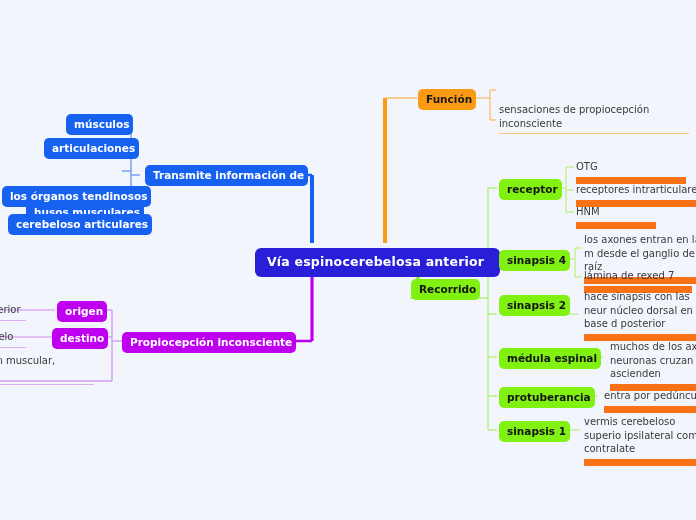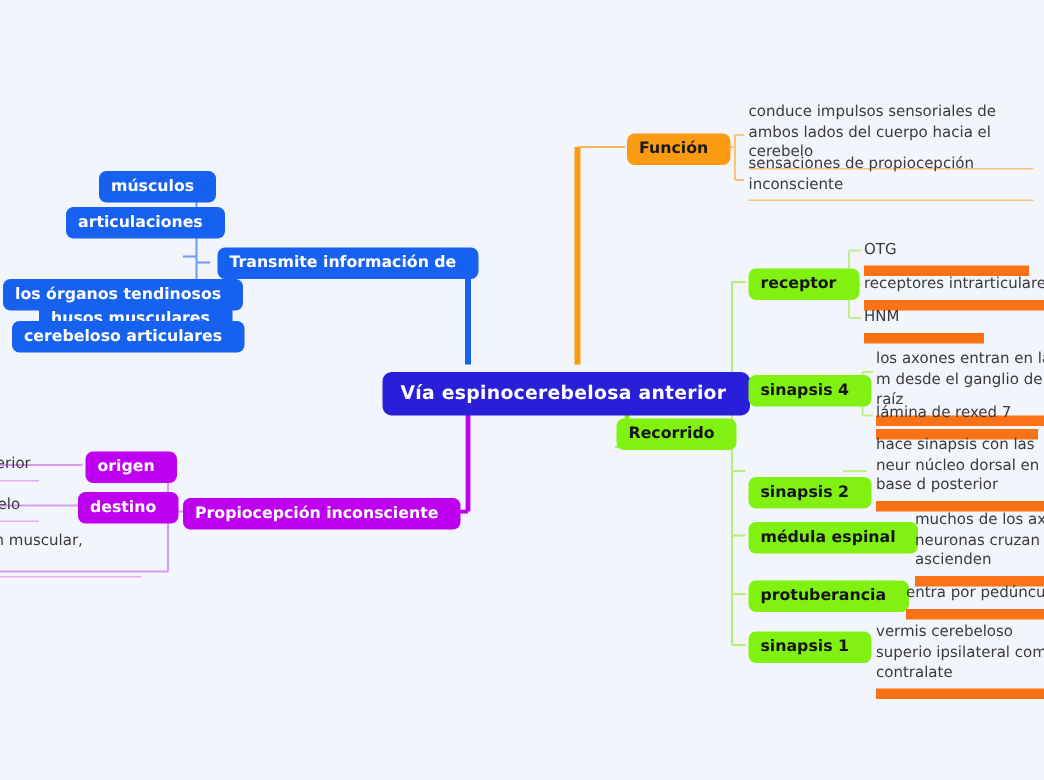--- a/index.html
+++ b/index.html
@@ -44,21 +44,21 @@
     font-size: 12.5px;
     border-radius: 6px;
     padding: 7px 16px 8px 12px;
     letter-spacing: .2px;
   }
   
   .box {
     border-radius: 5px;
     font-weight: bold;
     font-size: 10.5px;
-    padding: 4px 15px 5px 8px;
+    padding: 4px 4px 5px 8px;
   }
   .box.blue   { background: #1661f0; color: #ffffff; }
   .box.purple { background: #bf00f0; color: #ffffff; }
   .box.orange { background: #fb9a13; color: #1a1a1a; }
   .box.green  { background: #81f112; color: #141414; }
 
   
   .leaf {
     font-size: 10px;
     color: #3a3a3a;
@@ -159,28 +159,27 @@
   <div class="node box purple" style="left:57px; top:301px;">origen</div>
   <div class="node box purple" style="left:52px; top:328px;">destino</div>
 
   <div class="node leaf u-purple" style="left:-18px; top:303px; width:44px;">osterior</div>
   <div class="node leaf u-purple" style="left:-18px; top:330px; width:44px;">rebelo</div>
   <div class="node leaf u-purple" style="left:-18px; top:354px; width:112px; white-space:pre-line;">ción muscular,
 r</div>
 
   <div class="node box orange" style="left:418px; top:89px;">Función</div>
 
-  <div class="node leaf u-orange" style="left:499px; top:68px; width:190px;">conduce impulsos sensoriales de ambos lados del cuerpo hacia el cerebelo</div>
   <div class="node leaf u-orange" style="left:499px; top:103px; width:190px;">sensaciones de propiocepción inconsciente</div>
 
   <div class="node box green" style="left:411px; top:279px;">Recorrido</div>
 
   <div class="node box green" style="left:499px; top:179px;">receptor</div>
   <div class="node box green" style="left:499px; top:250px;">sinapsis 4</div>
-  <div class="node box green" style="left:499px; top:318px;">sinapsis 2</div>
+  <div class="node box green" style="left:499px; top:295px;">sinapsis 2</div>
   <div class="node box green" style="left:499px; top:348px;">médula espinal</div>
   <div class="node box green" style="left:499px; top:387px;">protuberancia</div>
   <div class="node box green" style="left:499px; top:421px;">sinapsis 1</div>
 
   <div class="node leaf u-green nowrap" style="left:576px; top:160px; width:110px;">OTG</div>
   <div class="node leaf u-green nowrap" style="left:576px; top:183px; width:120px;">receptores intrarticulares</div>
   <div class="node leaf u-green nowrap" style="left:576px; top:205px; width:80px;">HNM</div>
 
   <div class="node leaf u-green" style="left:584px; top:233px; width:124px;">los axones entran en la m desde el ganglio de la raíz</div>
   <div class="node leaf u-green" style="left:584px; top:269px; width:108px;">lámina de rexed 7</div>

